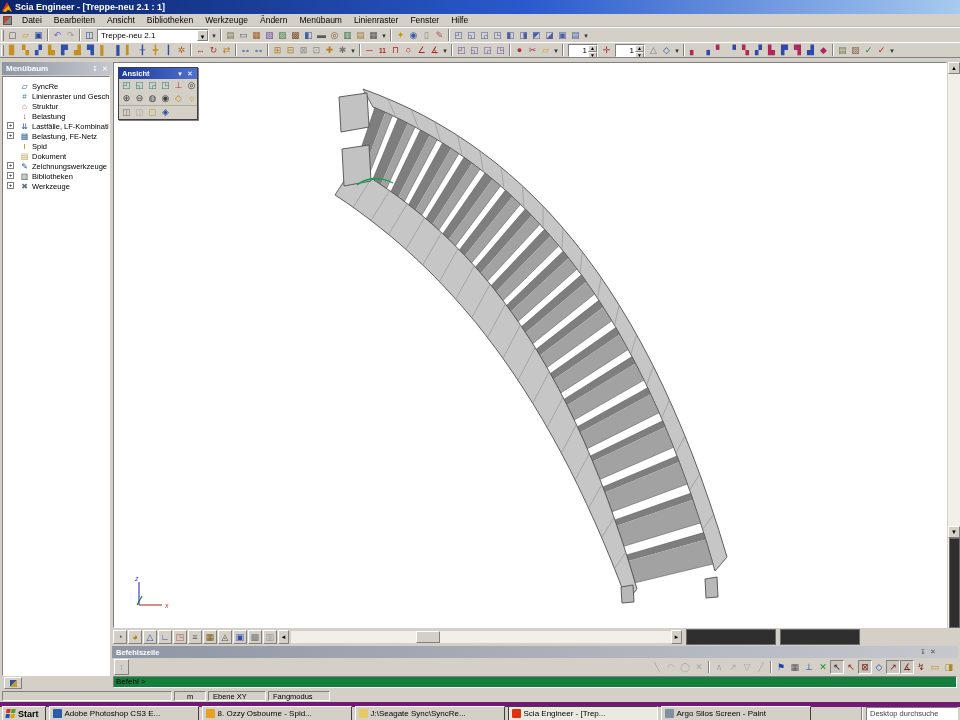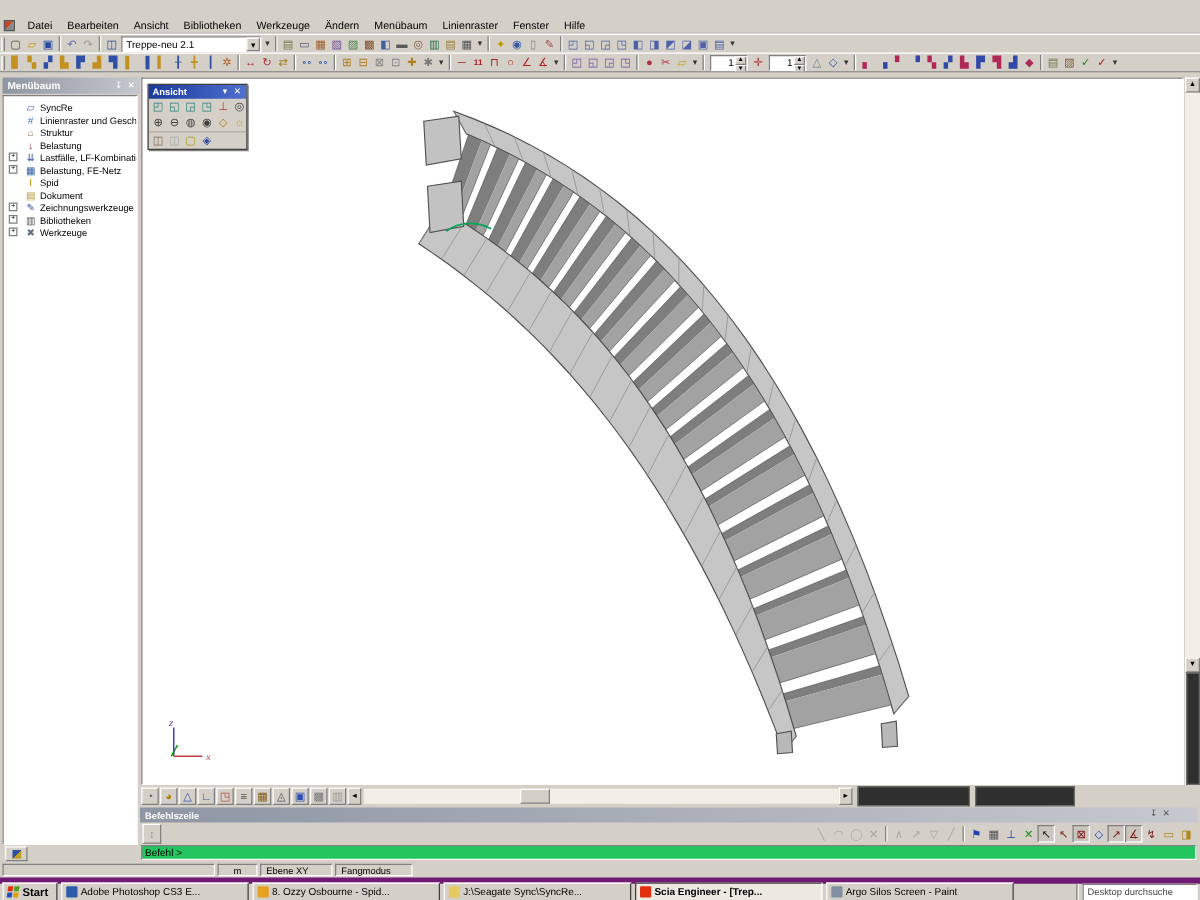--- a/index.html
+++ b/index.html
@@ -101,51 +101,55 @@
   
   .cmdpanel { position:absolute; left:112px; top:646px; width:846px; height:44px; background:#d4d0c8; }
   .cmd-cap { height:12px; display:flex; align-items:center; padding:0 20px 0 4px;
     background:linear-gradient(90deg,#8e96a4,#c6c8ce); }
   .cmd-cap .cap-text { flex:1; color:#fff; font-size:7.5px; font-weight:bold; }
   .cmd-body { height:18px; display:flex; align-items:center; padding:1px 2px; }
   .cmd-cursor-btn { width:15px; height:16px; border:1px solid; border-color:#fff #808080 #808080 #fff;
     display:flex; align-items:center; justify-content:center; font-size:9px; color:#8a9aaa; }
   .cmd-icons { margin-left:auto; display:flex; align-items:center; }
   .cmd-icons .tbtn { width:14px; height:14px; }
-  .cmd-input { margin:0 1px; height:12px; background:#22c55e; border:1px solid; border-color:#808080 #fff #fff #808080;
-    display:flex; align-items:center; padding-left:2px; }
+  .cmd-input { margin:0 1px; height:12px; background:#15803d; border:1px solid; border-color:#808080 #fff #fff #808080;
+    display:flex; align-items:flex-start; padding-left:2px; }
   .prompt { font-size:8px; white-space:nowrap; }
 
   
   .statusbar { position:absolute; left:0; top:690px; width:960px; height:12px; background:#d4d0c8;
     display:flex; align-items:stretch; padding:1px 2px; gap:2px; }
   .status-cell { border:1px solid; border-color:#808080 #fff #fff #808080; font-size:7.5px;
     display:flex; align-items:center; padding:0 4px; white-space:nowrap; }
 
   
   .taskbar { position:absolute; left:0; top:702px; width:960px; height:18px; background:#d4d0c8;
     border-top:5px solid #701a75; display:flex; align-items:center; padding:1px 2px; gap:3px; }
   .start-btn { height:15px; display:flex; align-items:center; gap:3px; padding:0 6px 0 3px; flex:none;
     background:#d4d0c8; border:1px solid; border-color:#fff #404040 #404040 #fff; font-size:9px; font-weight:bold; }
   .winflag { width:9px; height:9px; display:grid; grid-template-columns:1fr 1fr; grid-template-rows:1fr 1fr; gap:1px; transform:skewX(-8deg); }
   .winflag i { display:block; }
   .task { width:150px; height:15px; display:flex; align-items:center; gap:3px; padding:0 3px; flex:none;
     background:#d4d0c8; border:1px solid; border-color:#fff #404040 #404040 #fff;
     font-size:8px; white-space:nowrap; overflow:hidden; }
-  .task.active { background:#ece9e2; border-color:#404040 #fff #fff #404040; font-weight:bold; }
+  .task.active { background:#ece9e2; border-color:#404040 #fff #fff #404040; font-weight:normal; }
   .task-ico { width:9px; height:9px; flex:none; border-radius:1px; }
   .tb-divider { width:2px; height:14px; border-left:1px solid #808080; border-right:1px solid #fff; margin-left:auto; flex:none; }
   .search-box { width:92px; height:14px; background:#fff; border:1px solid; border-color:#808080 #fff #fff #808080;
     font-size:7.5px; color:#444; display:flex; align-items:center; padding-left:3px; flex:none; white-space:nowrap; overflow:hidden; }
 </style>
 </head>
 <body>
 
 <div class="screen">
 
+  <div class="titlebar">
+    <span class="app-icon"></span>
+    <span class="title-text">Scia Engineer - [Treppe-neu 2.1 : 1]</span>
+  </div>
 
   <div class="menubar">
     <span class="mdi-icon"></span>
     <span id="menu-items" style="display:flex">
         <span class="menu-item">Datei</span>
         <span class="menu-item">Bearbeiten</span>
         <span class="menu-item">Ansicht</span>
         <span class="menu-item">Bibliotheken</span>
         <span class="menu-item">Werkzeuge</span>
         <span class="menu-item">Ändern</span>

